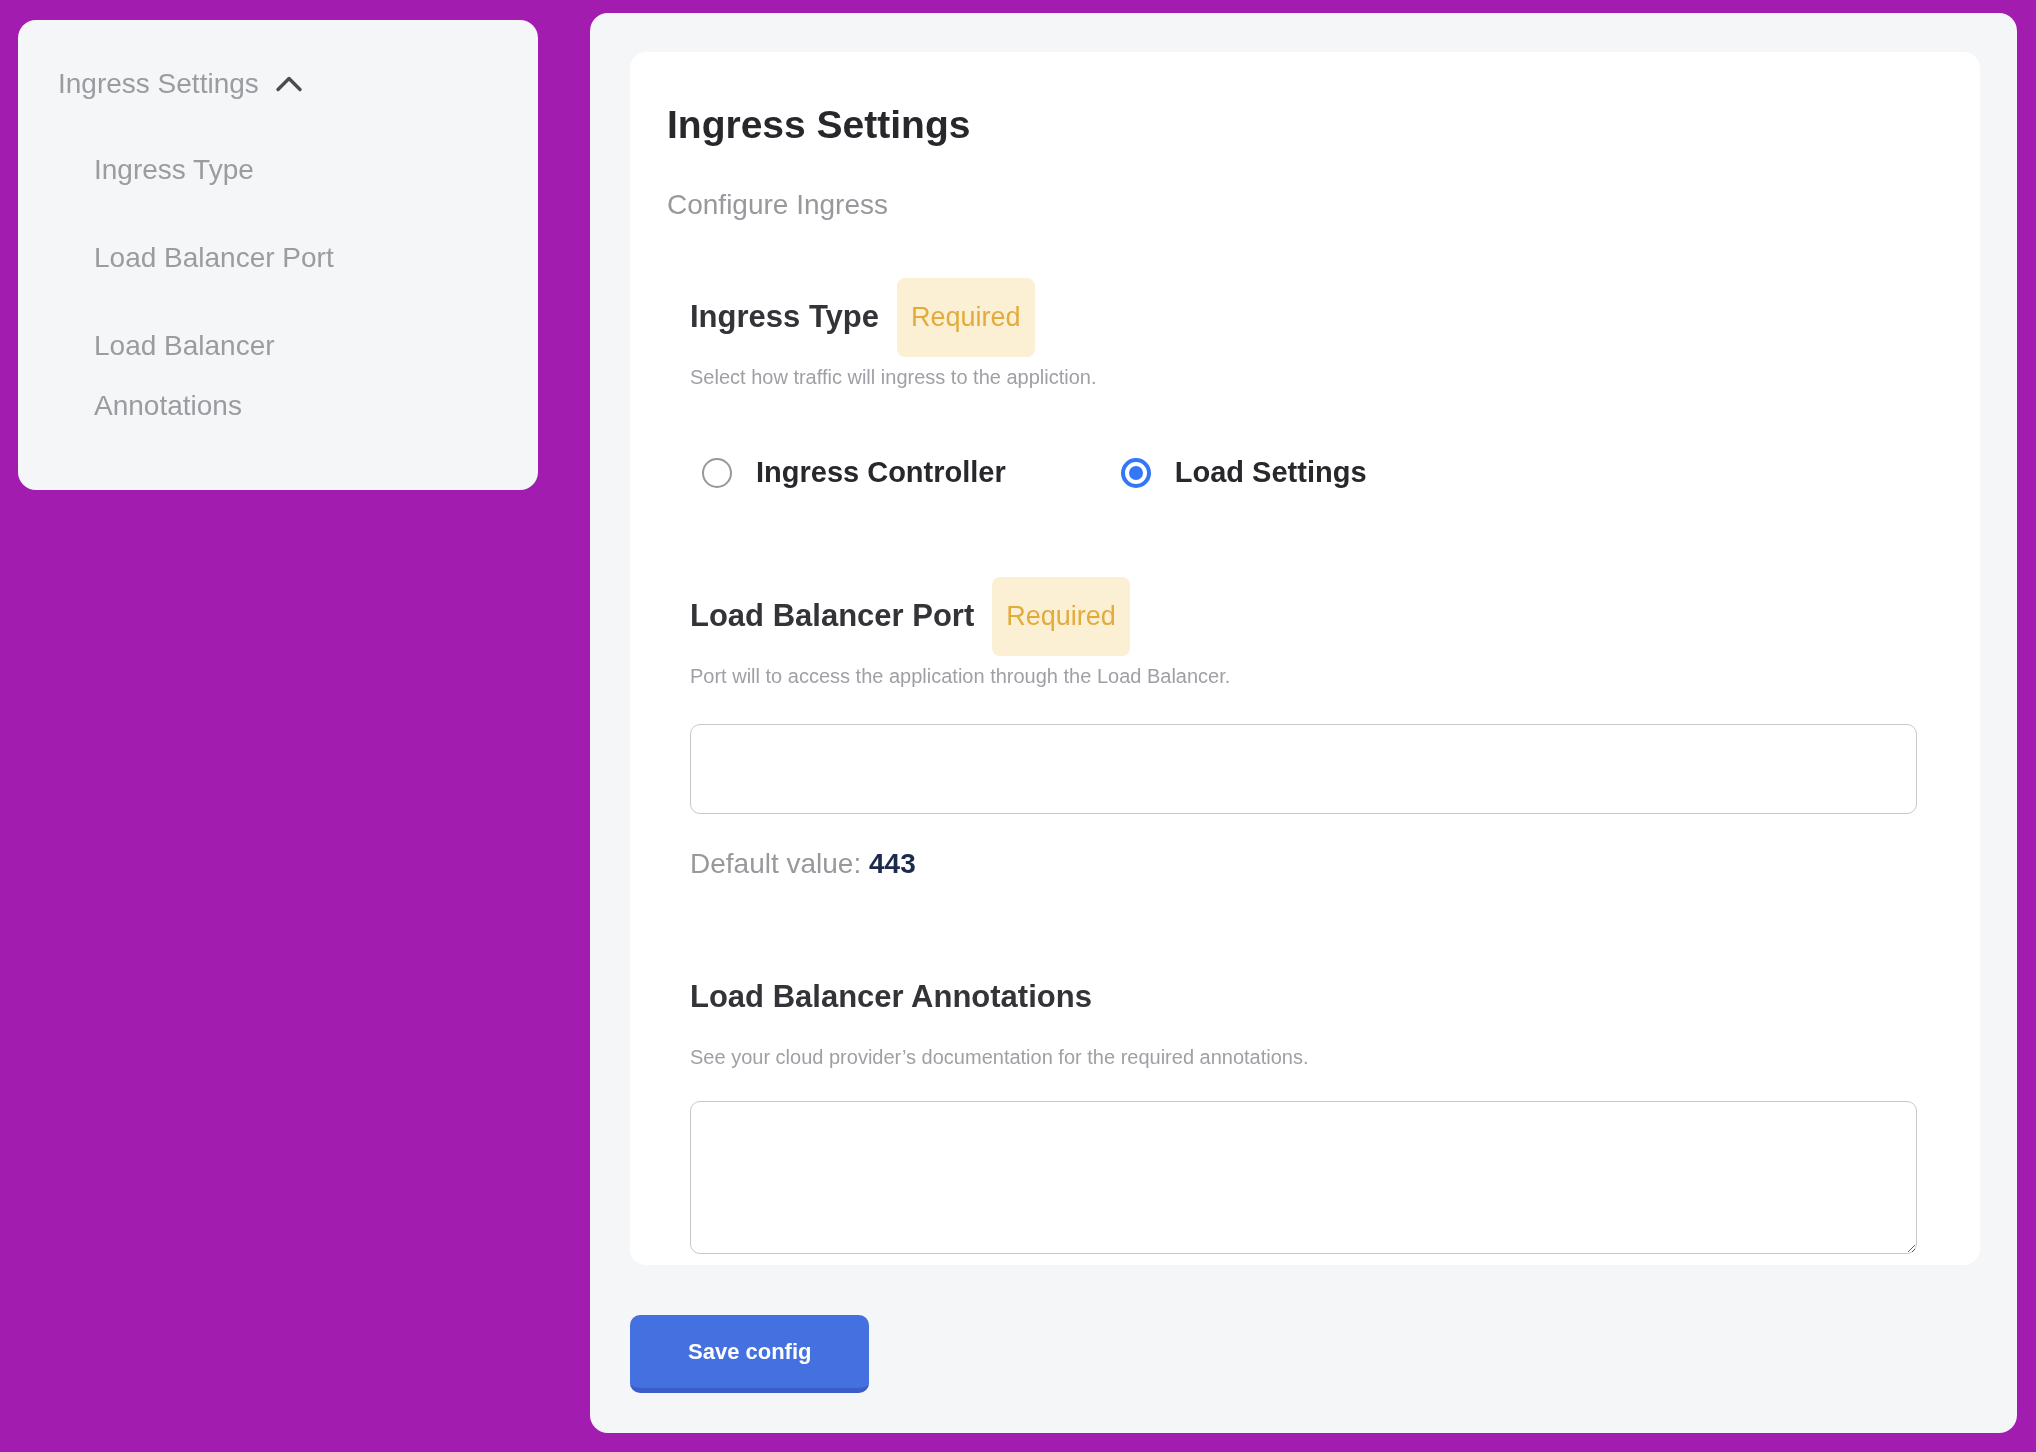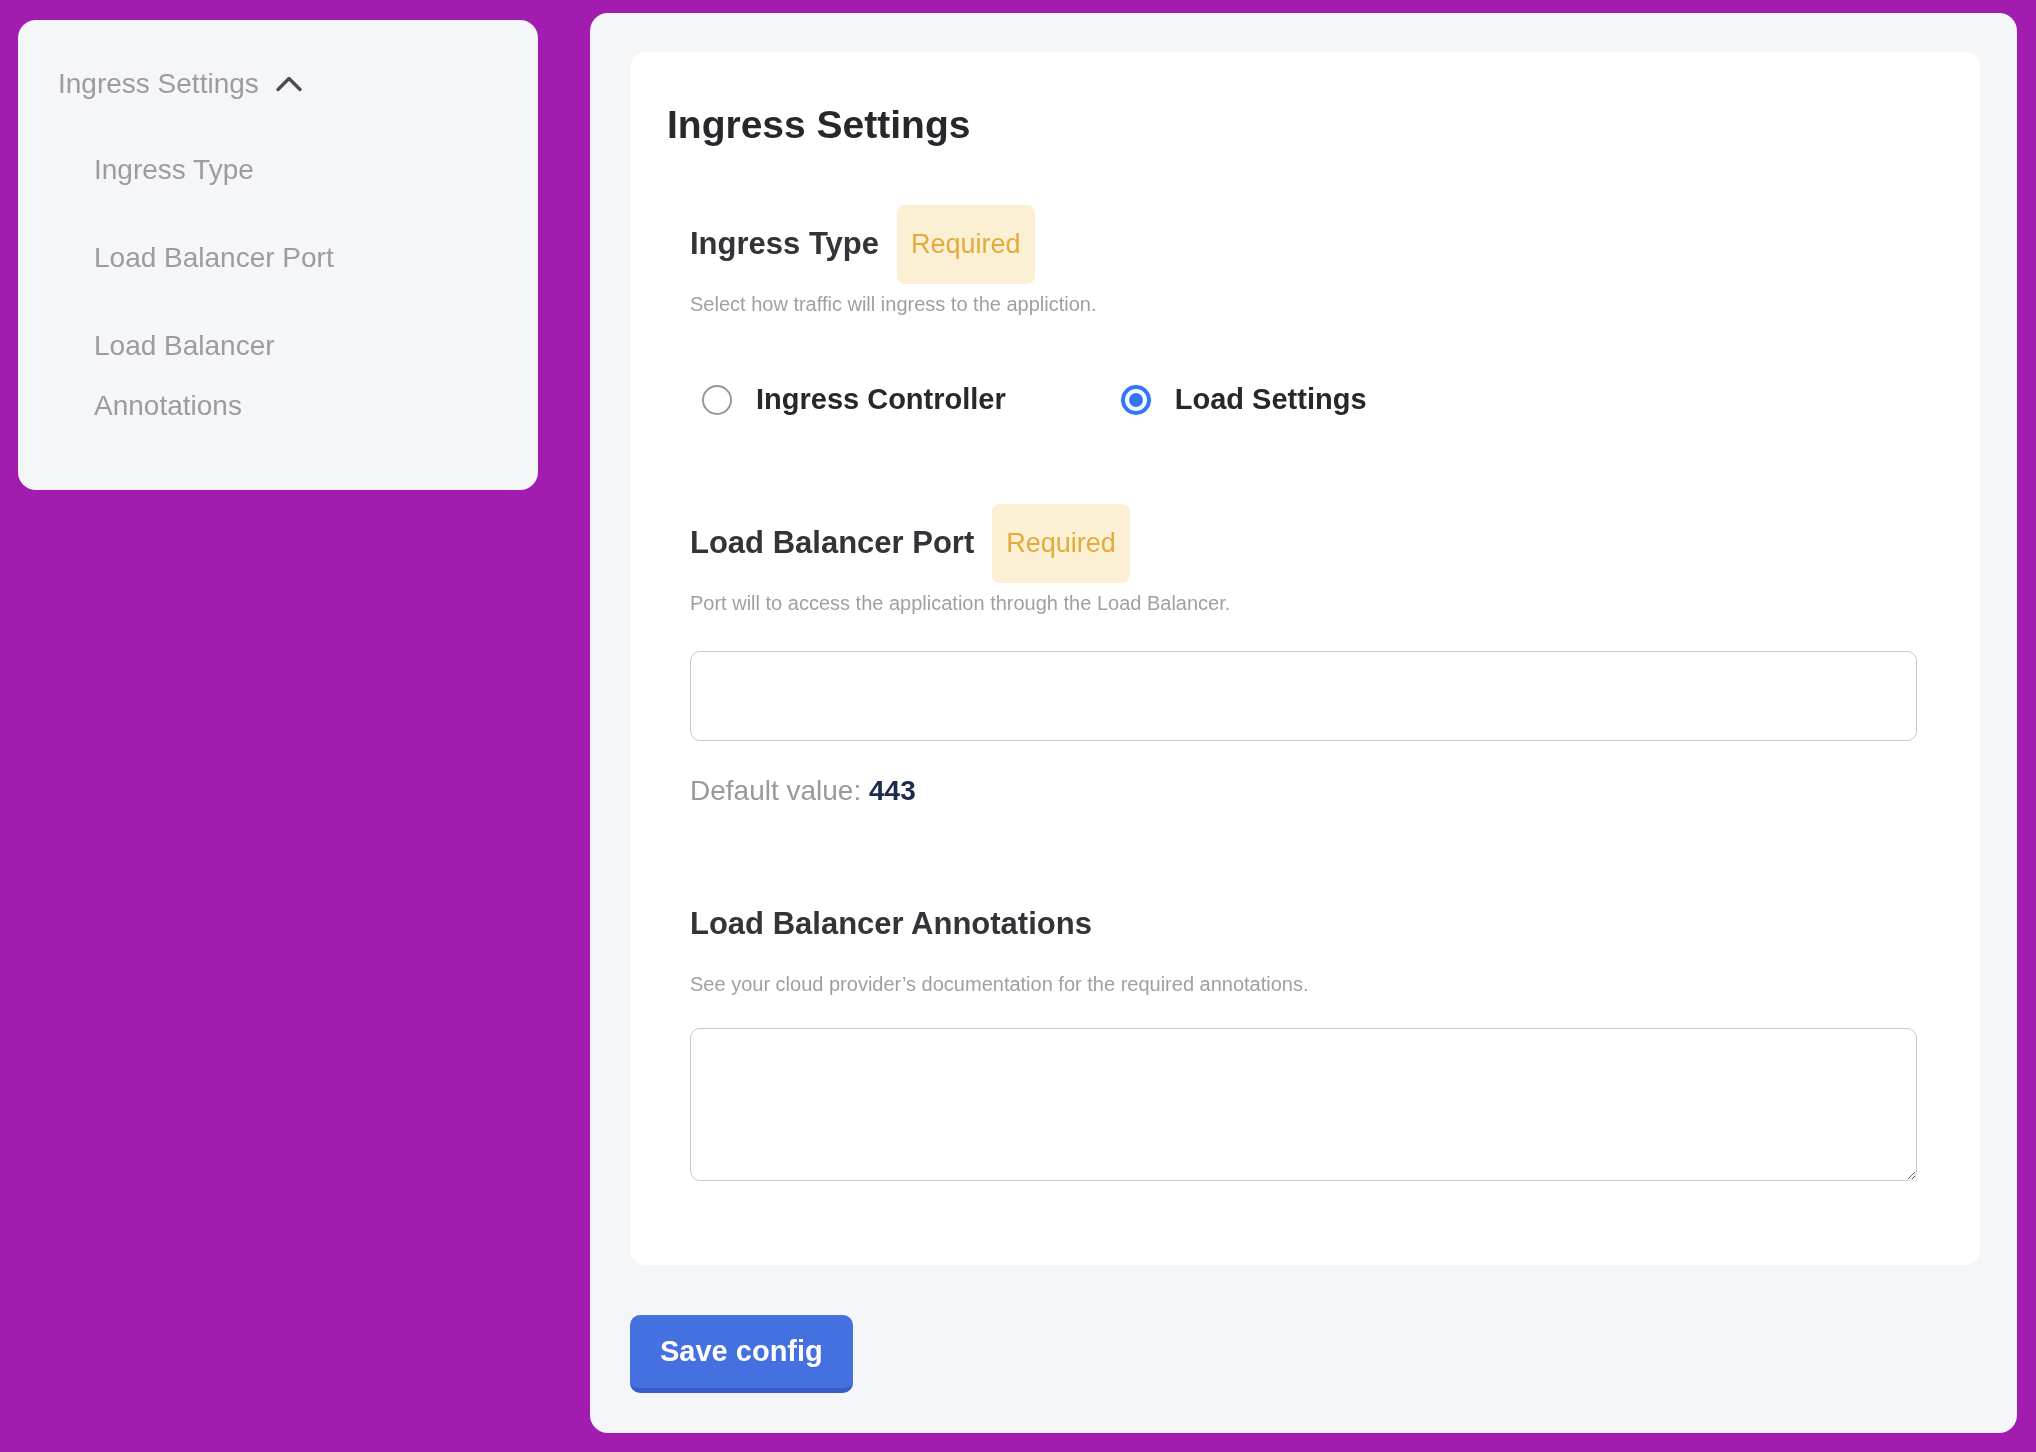--- a/index.html
+++ b/index.html
@@ -176,27 +176,27 @@
     color: #2b2b2e;
     outline: none;
     resize: both;
   }
 
   
   .save-btn {
     position: absolute;
     left: 40px; top: 1302px;
     height: 78px;
-    padding: 0 30px;
+    padding: 0 58px;
     background: #4470e0;
     border: none;
     border-bottom: 5px solid #3a5ec9;
     border-radius: 10px;
     color: #ffffff;
-    font-size: 29px;
+    font-size: 22px;
     font-weight: 700;
     font-family: inherit;
     cursor: pointer;
   }
 </style>
 </head>
 <body>
 
 <div class="page">
 
@@ -212,20 +212,21 @@
     <div class="side-items">
       <div class="side-item">Ingress Type</div>
       <div class="side-item">Load Balancer Port</div>
       <div class="side-item">Load Balancer Annotations</div>
     </div>
   </nav>
 
   <section class="main-panel">
     <div class="card">
       <h1 class="card-title">Ingress Settings</h1>
+      <div class="card-subtitle">Configure Ingress</div>
 
       <div class="section s1">
         <div class="sec-head">
           <span class="sec-label">Ingress Type</span>
           <span class="badge">Required</span>
         </div>
         <div class="sec-desc">Select how traffic will ingress to the appliction.</div>
 
         <div class="radio-row">
           <label class="radio-opt">

